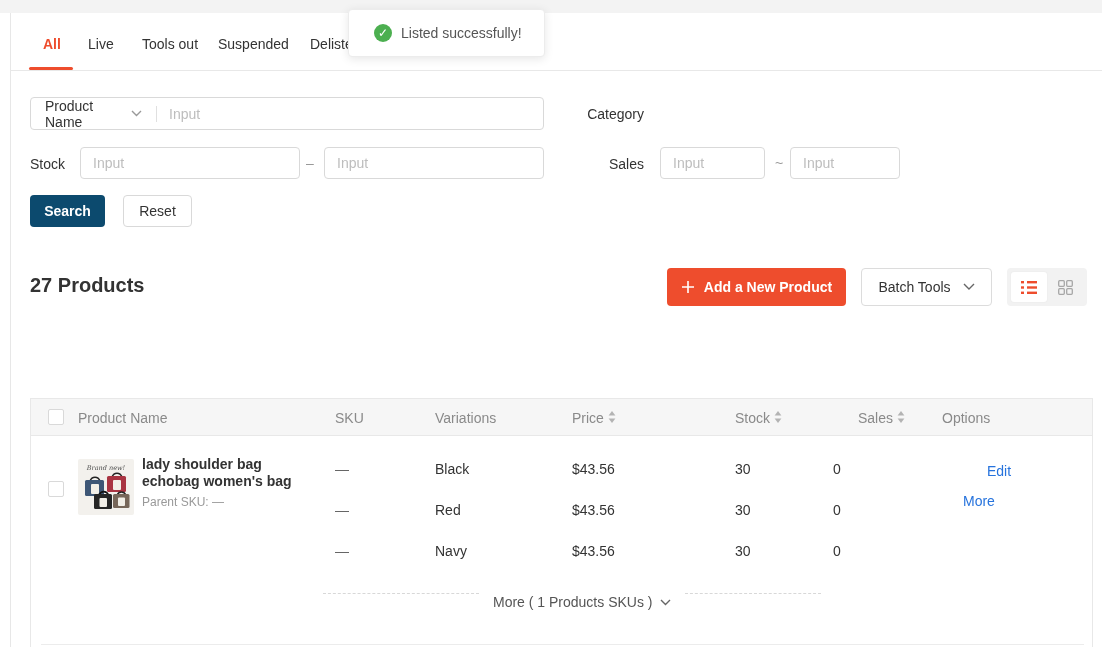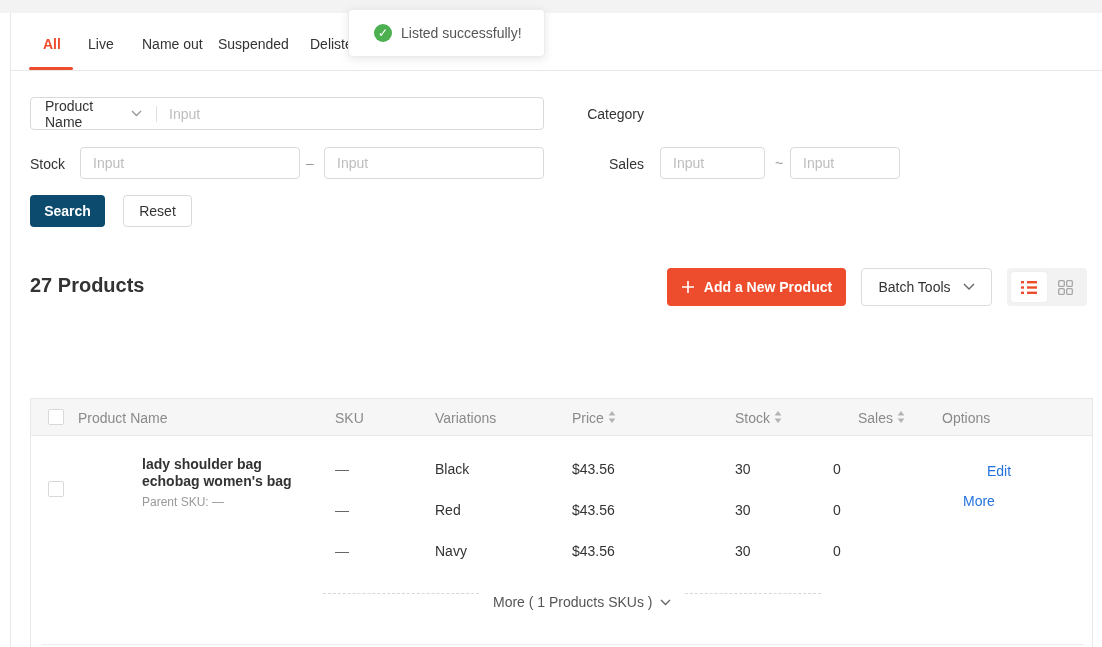--- a/index.html
+++ b/index.html
@@ -85,21 +85,21 @@
 </style>
 </head>
 <body>
 
 <div id="page">
   <div class="top-strip"></div>
   <div class="card"></div>
 
   <div class="tab active" style="left:43px">All</div>
   <div class="tab" style="left:88px">Live</div>
-  <div class="tab" style="left:142px">Name out</div>
+  <div class="tab" style="left:142px">Tools out</div>
   <div class="tab" style="left:218px">Suspended</div>
   <div class="tab" style="left:310px">Delisted</div>
   <div class="tab-underline"></div>
   <div class="tabs-border"></div>
 
   <div class="toast">
     <div class="toast-icon">✓</div>
     <div class="toast-text">Listed successfully!</div>
   </div>
 
@@ -201,20 +201,38 @@
       <div class="th" style="left:827px">
         <span>Sales</span><span class="sort-icon"><svg width="8" height="12" viewBox="0 0 8 12">
               <path d="M4 0l3.4 4.4H.6z" fill="#b3b3b3"></path>
               <path d="M4 12L.6 7.6h6.8z" fill="#b3b3b3"></path>
             </svg></span>
       </div>
       <div class="th" style="left:911px">Options</div>
     </div>
 
     <input type="checkbox" class="cb" style="left: 17px; top: 82px;">
+    <div class="pimg">
+      <svg width="56" height="56" viewBox="0 0 56 56">
+        <rect width="56" height="56" fill="#f3f1ed"></rect>
+        <text x="28" y="11" text-anchor="middle" font-family="DejaVu Serif, serif" font-style="italic" font-size="6.5" fill="#4a4a4a">Brand new!</text>
+        <path d="M12 22c2-5 8-5 10 0" fill="none" stroke="#222" stroke-width="1.6"></path>
+        <rect x="7" y="21" width="19" height="16" rx="1.5" fill="#3d5676"></rect>
+        <rect x="13" y="25" width="8" height="10" rx="1" fill="#f2efe8"></rect>
+        <path d="M34 18c2-5 8-5 10 0" fill="none" stroke="#222" stroke-width="1.6"></path>
+        <rect x="29" y="17" width="19" height="16" rx="1.5" fill="#a93442"></rect>
+        <rect x="35" y="21" width="8" height="10" rx="1" fill="#f2efe8"></rect>
+        <path d="M21 36c2-4.5 7.5-4.5 9.5 0" fill="none" stroke="#111" stroke-width="1.6"></path>
+        <rect x="16" y="35" width="18" height="15" rx="1.5" fill="#262626"></rect>
+        <rect x="21.5" y="39" width="7.5" height="9" rx="1" fill="#f2efe8"></rect>
+        <path d="M39 36c2-4 7-4 8.8 0" fill="none" stroke="#222" stroke-width="1.5"></path>
+        <rect x="35" y="35" width="16.5" height="14" rx="1.5" fill="#77675a"></rect>
+        <rect x="40" y="38.5" width="7" height="8.5" rx="1" fill="#f2efe8"></rect>
+      </svg>
+    </div>
     <div class="pname">lady shoulder bag echobag women's bag college stud...</div>
     <div class="psku">Parent SKU: —</div>
 
     <div class="cell" style="left:304px; top:62px; color:#666;">—</div>
     <div class="cell" style="left:404px; top:62px;">Black</div>
     <div class="cell" style="left:541px; top:62px;">$43.56</div>
     <div class="cell" style="left:704px; top:62px;">30</div>
     <div class="cell" style="left:802px; top:62px;">0</div>
 
     <div class="cell" style="left:304px; top:103px; color:#666;">—</div>

